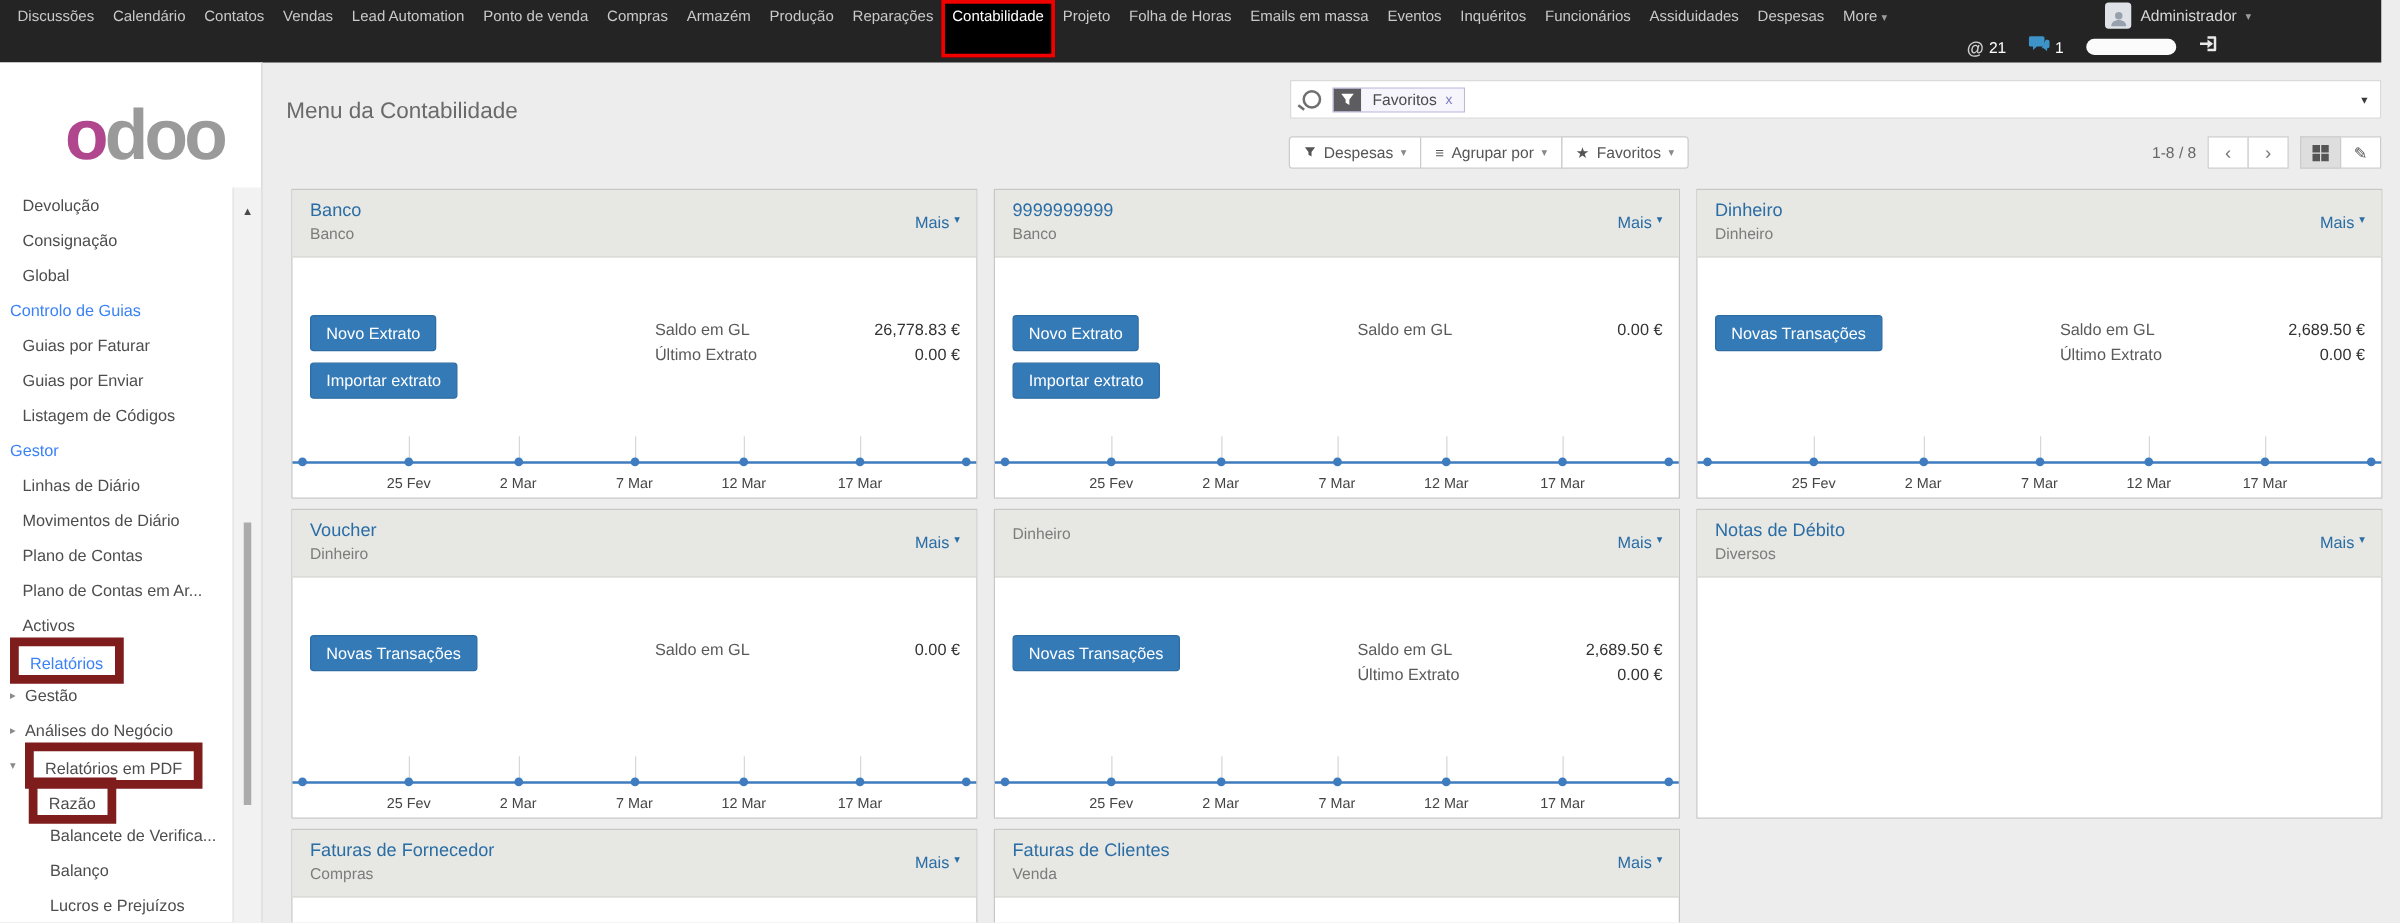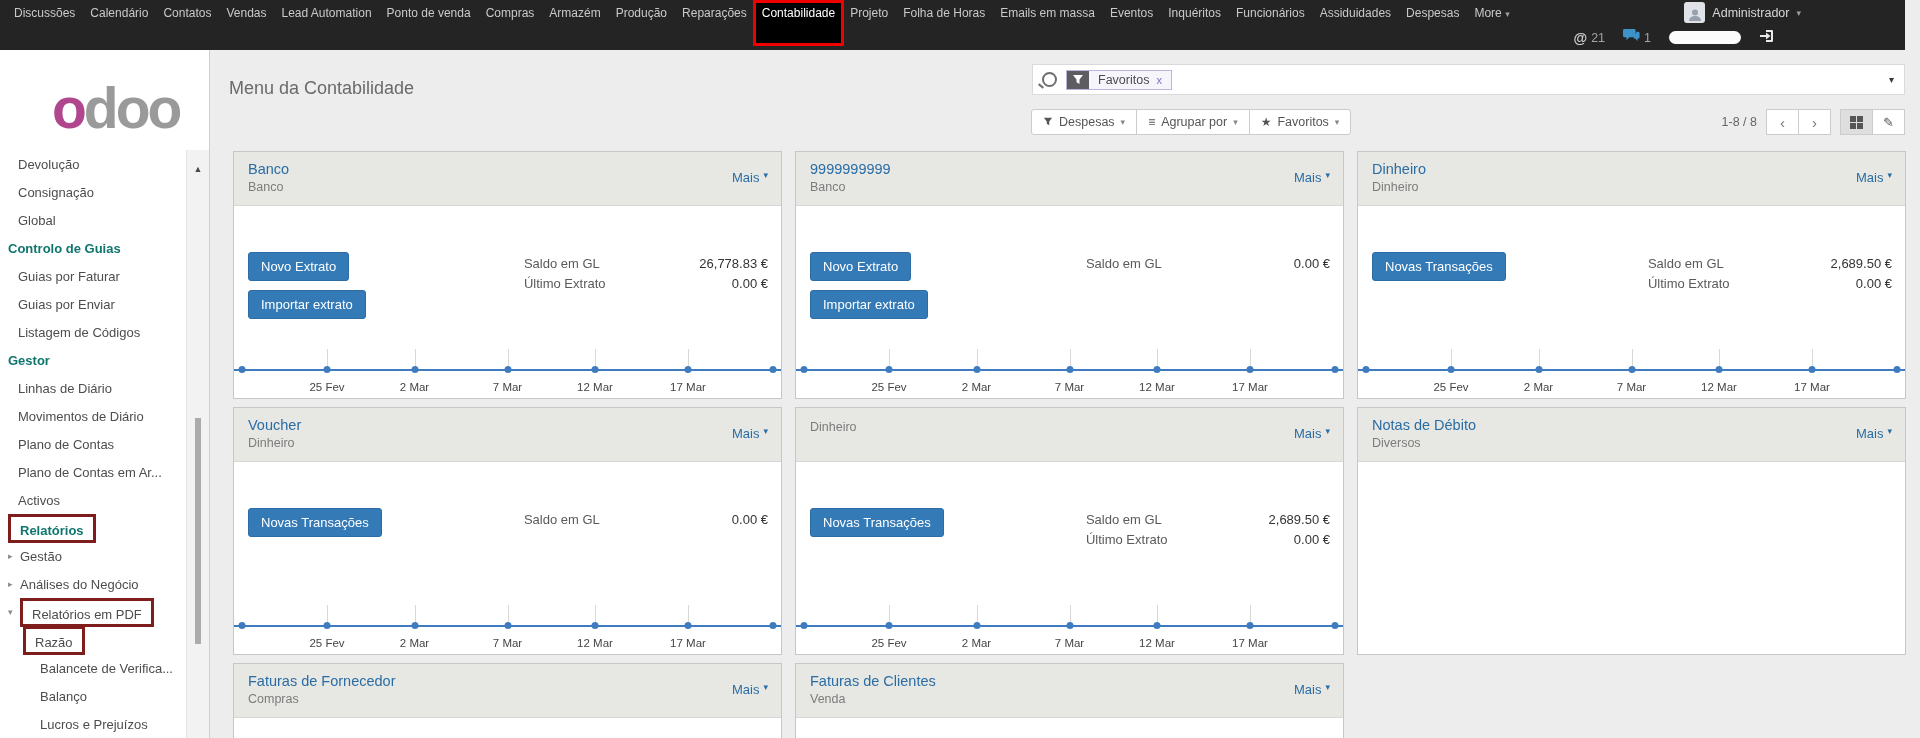--- a/index.html
+++ b/index.html
@@ -15,38 +15,38 @@
              border:3px solid #f10000;box-sizing:border-box;z-index:0;}
   .menu-item.active .lbl{position:relative;z-index:1;}
   .caret{color:#9c9c9c;font-size:9px;}
   .user{position:absolute;top:0;right:104px;height:25px;display:flex;align-items:center;gap:7px;}
   .avatar{width:21px;height:21px;border-radius:3px;background:#dfe3e8;display:flex;
           align-items:flex-end;justify-content:center;overflow:hidden;}
   .user-name{font-size:12.5px;color:#d6d6d6;}
   .statusrow{position:absolute;top:25px;right:130px;height:25px;display:flex;align-items:center;gap:18px;}
   .st-group{display:flex;align-items:center;gap:4px;cursor:pointer;}
   .at-glyph{color:#cfcfcf;font-size:14px;font-weight:bold;}
-  .st-count{color:#a3a3a3;font-size:12.5px;}
+  .st-count{color:#ffffff;font-size:12.5px;}
   .progress{width:72px;height:13px;background:#fbfbfb;border-radius:7px;overflow:hidden;}
   .progress-fill{height:100%;background:#2fa79e;}
   
   .sidebar{position:absolute;left:0;top:50px;width:210px;height:688px;background:#fff;
            border-right:1px solid #cfcfcf;box-sizing:border-box;}
   .logo{position:absolute;left:52px;top:30px;font-size:57px;font-weight:bold;letter-spacing:-3px;
         color:#9a9a9a;line-height:1;}
   .logo .o1{color:#b0478e;}
   .sb-list{position:absolute;left:0;top:100px;width:186px;}
   .sb-row{height:28px;display:flex;align-items:center;cursor:pointer;}
   .ind-h{padding-left:8px;}
   .ind-i{padding-left:18px;}
   .ind-s{padding-left:40px;}
   .ind-r{padding-left:23px;}
   .sb-lab{font-size:13px;color:#4d4d4d;white-space:nowrap;}
-  .hdr{color:#0f766e;font-weight:bold;}
-  .boxed{border:3px solid #7f1d1d;padding:6px 9px 2px;}
+  .hdr{color:#3b82f6;font-weight:normal;}
+  .boxed{border:7px solid #7f1d1d;padding:6px 9px 2px;}
   .sb-arrow{color:#8a8a8a;font-size:9px;width:12px;flex:none;}
   .scrollstrip{position:absolute;left:186px;top:100px;width:23px;height:588px;background:#f2f2f2;
                border-left:1px solid #e4e4e4;box-sizing:border-box;}
   .scroll-up{position:absolute;top:14px;left:0;right:0;text-align:center;font-size:9px;color:#4a4a4a;cursor:pointer;}
   .scroll-thumb{position:absolute;left:8px;width:6px;top:268px;height:226px;background:#ababab;cursor:pointer;}
   
   .content{position:absolute;left:211px;top:50px;right:0;bottom:0;}
   .page-title{position:absolute;left:18px;top:28px;font-size:18px;color:#6a6a6a;}
   .searchbox{position:absolute;left:821px;top:14px;right:15px;height:31px;background:#fff;
              border:1px solid #dadada;box-sizing:border-box;display:flex;align-items:center;

